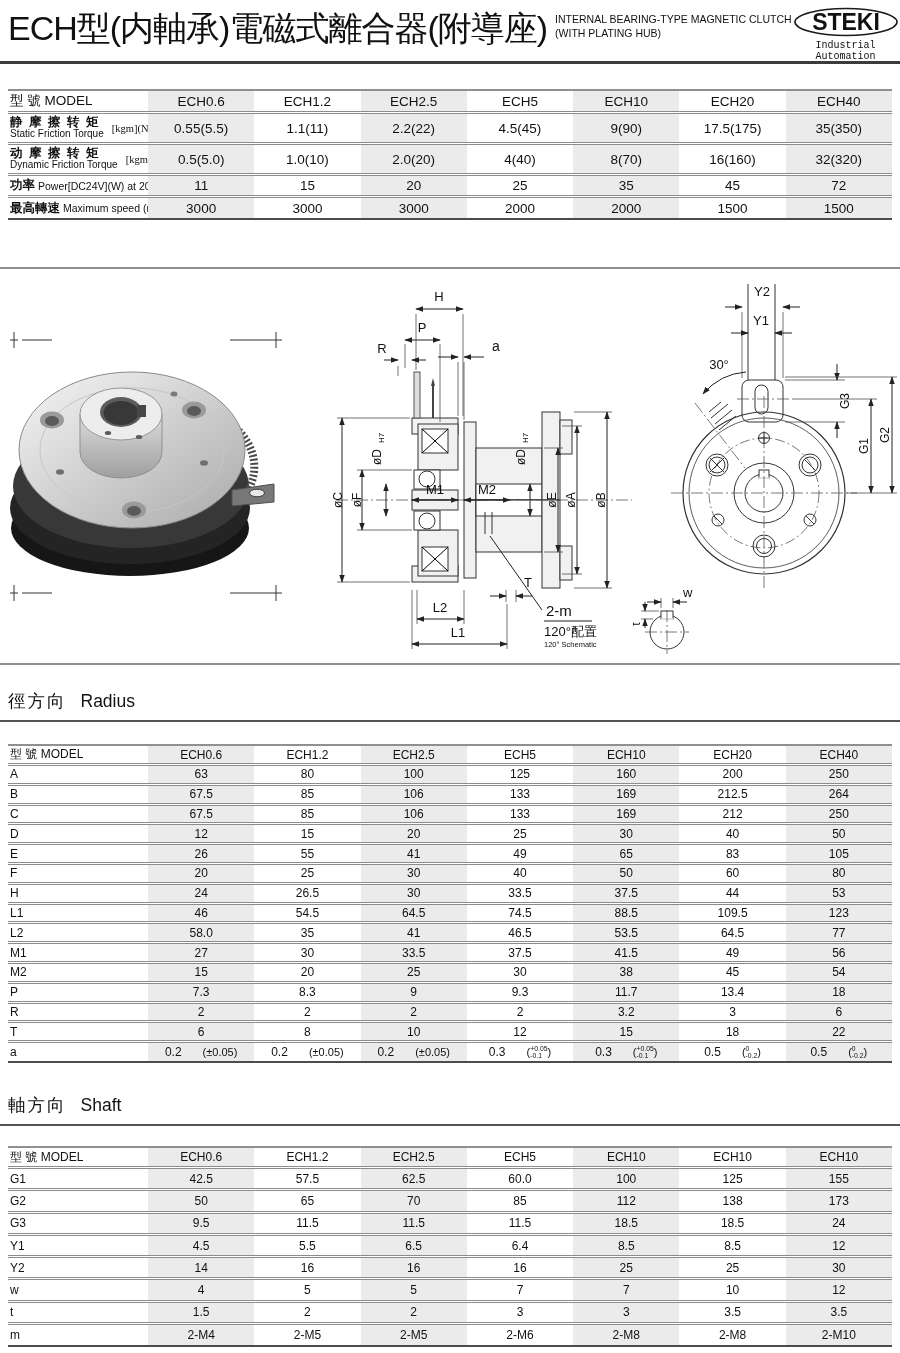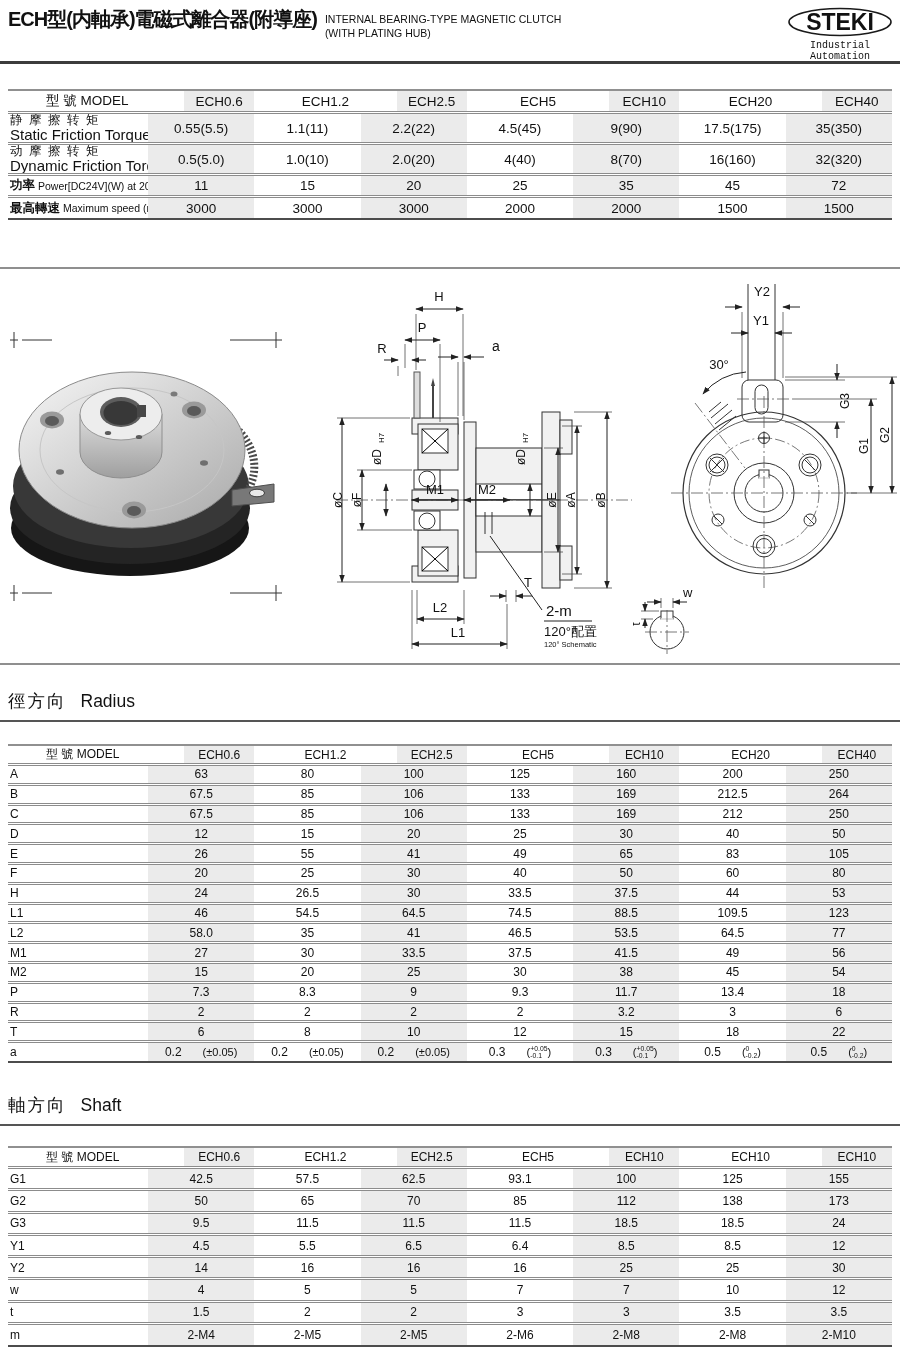--- a/index.html
+++ b/index.html
@@ -1,45 +1,45 @@
 <!DOCTYPE html>
 <html><head>
 <meta charset="utf-8">
 <style>
   html,body{margin:0;padding:0;background:#fff;}
   .page{position:relative;width:900px;height:1353px;background:#fff;overflow:hidden;
         font-family:"Liberation Sans",sans-serif;color:#111;}
   
   .hdr{position:absolute;left:8px;top:6px;right:6px;display:flex;align-items:flex-start;}
-  .title{font-size:20px;font-weight:bold;letter-spacing:-1px;white-space:nowrap;line-height:1.3;}
+  .title{font-size:34px;font-weight:normal;letter-spacing:-1px;white-space:nowrap;line-height:1.3;}
   .sub{margin-left:8px;margin-top:7px;font-size:10.5px;font-weight:normal;line-height:1.3;white-space:nowrap;}
   .logo{margin-left:auto;text-align:center;width:108px;}
   .logo-tag{font-size:10px;font-family:Liberation Mono, monospace;margin-top:-4px;}
   .rule{position:absolute;left:0;right:0;background:#3c3c3c;}
   #hdr-rule{top:61px;height:3px;}
   .thin{height:2px;background:#8f8f8f;}
   #div1{top:267px;}
   #div2{top:663px;}
   
   .tbl{position:absolute;left:8px;width:884px;}
   .trow{display:grid;grid-template-columns:140px repeat(7,1fr);border-bottom:3px double #8c8c8c;box-sizing:border-box;}
   .trow:last-child{border-bottom:2px solid #4c4c4c;}
   .thead{border-top:2px solid #909090;}
   .tc{display:flex;align-items:center;justify-content:center;font-size:12.5px;overflow:hidden;white-space:nowrap;}
   .lbl{justify-content:flex-start;padding-left:2px;}
   .shade{background:#ebebeb;}
-  .mh{font-size:14px;margin-left:36px;}
+  .mh{font-size:14px;}
   #specs-table{top:89px;}
   .specs .trow{height:22px;}
   .specs .trow.tall{height:31px;}
   .specs .thead{height:25px;}
   .specs .tc{font-size:13.5px;}
   .lstack{display:flex;flex-direction:column;line-height:1.05;}
-  .lcn{font-size:12.5px;letter-spacing:1.5px;font-weight:normal;}
-  .len{font-size:15px;}
+  .lcn{font-size:12.5px;letter-spacing:1.5px;font-weight:bold;}
+  .len{font-size:10px;}
   .lone-cn{font-size:12.5px;font-weight:bold;margin-right:3px;}
   .lone-en{font-size:10.5px;}
   .lunit{font-size:10.5px;font-family:"Liberation Serif",serif;margin-left:8px;}
   #radius-table{top:744px;}
   .rad .trow{height:19.8px;}
   .rad .thead{height:22px;}
   .rad .tc{font-size:12px;}
   #shaft-table{top:1146px;}
   .sh .trow{height:22.3px;}
   .sh .thead{height:23px;}
@@ -652,21 +652,21 @@
         <div class="tc mh">ECH5</div>
         <div class="tc mh shade">ECH10</div>
         <div class="tc mh">ECH10</div>
         <div class="tc mh shade">ECH10</div>
       </div>
       <div class="trow ">
         <div class="tc lbl">G1</div>
         <div class="tc shade">42.5</div>
         <div class="tc ">57.5</div>
         <div class="tc shade">62.5</div>
-        <div class="tc ">93.1</div>
+        <div class="tc ">60.0</div>
         <div class="tc shade">100</div>
         <div class="tc ">125</div>
         <div class="tc shade">155</div>
       </div>
       <div class="trow ">
         <div class="tc lbl">G2</div>
         <div class="tc shade">50</div>
         <div class="tc ">65</div>
         <div class="tc shade">70</div>
         <div class="tc ">85</div>

